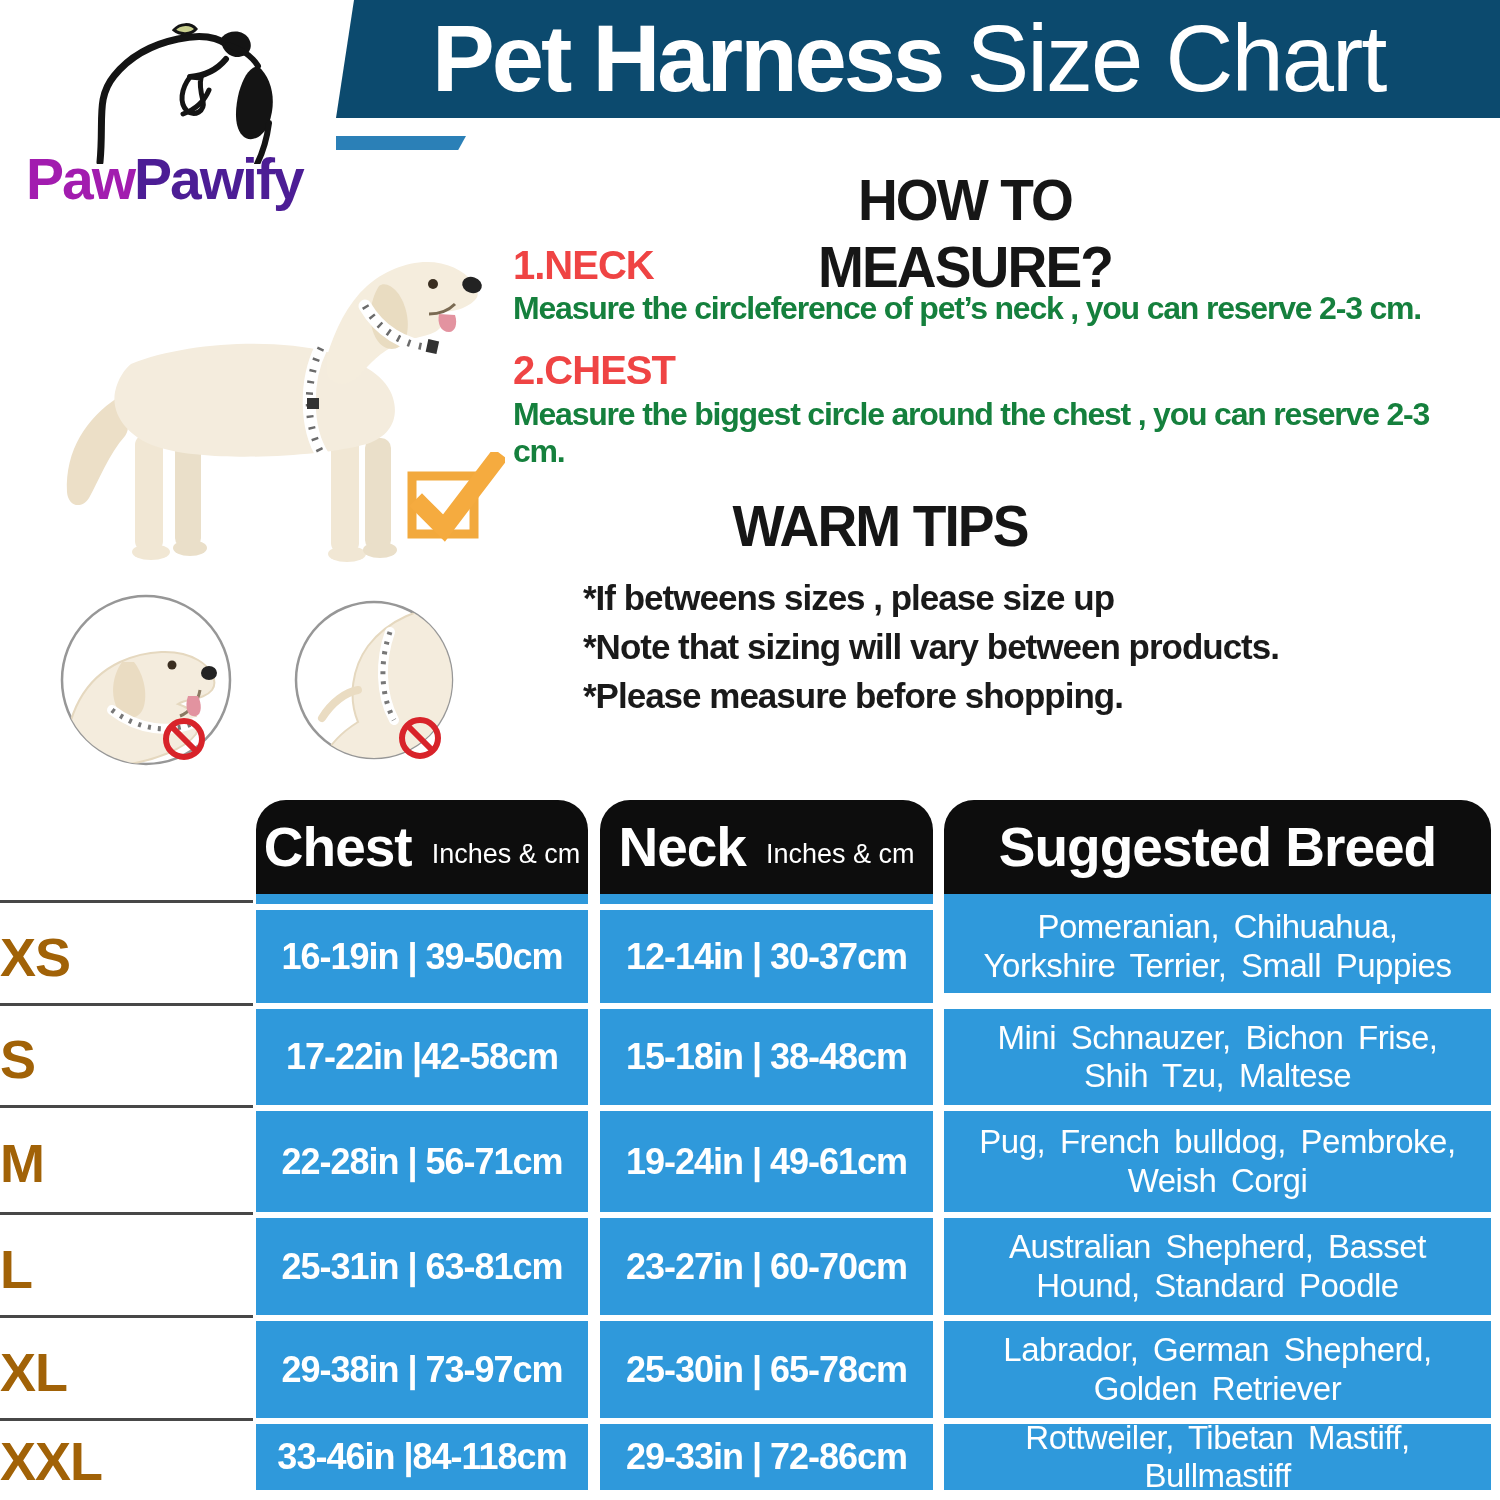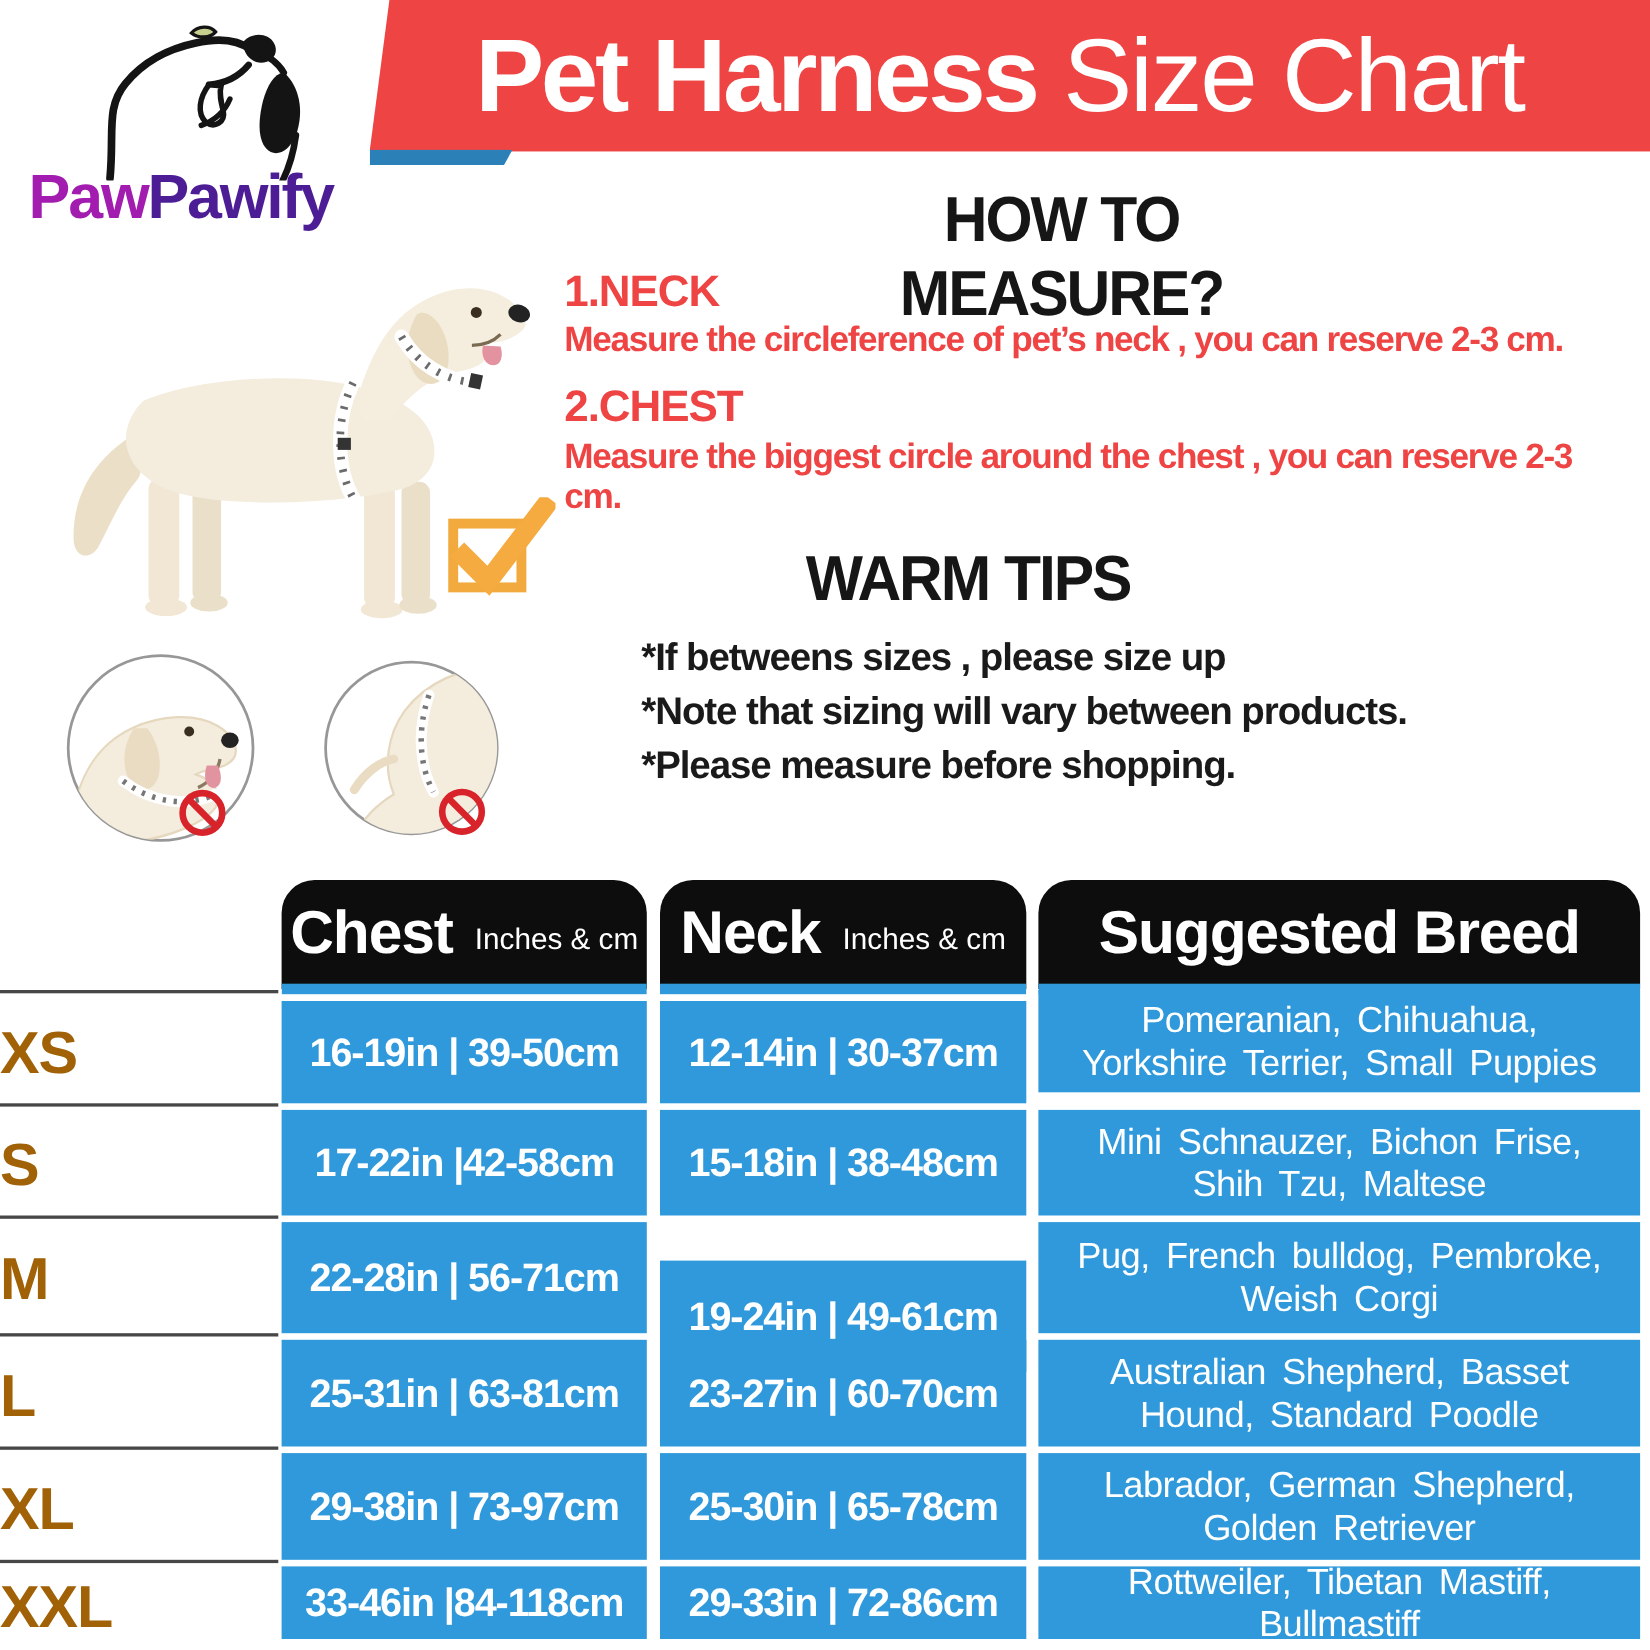--- a/index.html
+++ b/index.html
@@ -7,34 +7,34 @@
     position:relative;width:1500px;height:1500px;background:#ffffff;overflow:hidden;
     font-family:"Liberation Sans", sans-serif;color:#111;
   }
   .abs{position:absolute;}
 
   
   .logo-text{left:26px;top:146px;font-size:57px;font-weight:800;letter-spacing:-2px;}
   .logo-text .blue{color:#a21caf;}
   .logo-text .black{color:#4c1d95;}
   .banner{
-    left:336px;top:0;width:1164px;height:138px;background:#ef4444;
+    left:336px;top:0;width:1164px;height:118px;background:#0c4a6e;
     clip-path:polygon(18px 0,100% 0,100% 100%,0 100%);
     display:flex;align-items:center;padding-left:96px;box-sizing:border-box;
   }
   .banner .t-bold{font-size:94px;font-weight:800;color:#fff;letter-spacing:-3px;white-space:pre;}
   .banner .t-light{font-size:94px;font-weight:400;color:#fff;letter-spacing:-2px;white-space:pre;}
   .banner-fold{left:336px;top:136px;width:130px;height:14px;background:#2b80b7;
     clip-path:polygon(0 0,100% 0,94% 100%,0 100%);}
 
   
   .h2-big{font-size:58px;font-weight:800;letter-spacing:-2px;color:#161616;transform:scaleX(.95);}
   .htm-head{left:700px;top:166px;width:530px;text-align:center;}
   .step-label{left:513px;font-size:40px;font-weight:800;letter-spacing:-1px;color:#ef4444;}
-  .step-text{left:513px;width:930px;font-size:32px;font-weight:700;letter-spacing:-1.2px;color:#ef4444;}
+  .step-text{left:513px;width:930px;font-size:32px;font-weight:700;letter-spacing:-1.2px;color:#15803d;}
 
   
   .wt-head{left:645px;top:492px;width:470px;text-align:center;}
   .tip{left:583px;font-size:35px;font-weight:700;letter-spacing:-1px;color:#1a1a1a;}
 
   
   .th-box{top:800px;height:94px;background:#0d0d0d;border-radius:30px 30px 0 0;
     border-bottom:10px solid #2f99db;box-sizing:content-box;
     display:flex;align-items:center;justify-content:center;color:#fff;}
   .th-title{font-size:55px;font-weight:800;letter-spacing:-1px;}
@@ -187,21 +187,21 @@
   <div class="abs size-label" style="top:1028px;">S</div>
   <div class="abs cell val" style="left:256px;top:1009px;width:332px;height:96px;">17-22in |42-58cm</div>
   <div class="abs cell val" style="left:600px;top:1009px;width:333px;height:96px;">15-18in | 38-48cm</div>
   <div class="abs cell breed" style="left:944px;top:1009px;width:547px;height:96px;">
     <span>Mini Schnauzer, Bichon Frise,</span>
     <span>Shih Tzu, Maltese</span>
   </div>
 
   <div class="abs size-label" style="top:1132px;">M</div>
   <div class="abs cell val" style="left:256px;top:1111px;width:332px;height:101px;">22-28in | 56-71cm</div>
-  <div class="abs cell val" style="left:600px;top:1111px;width:333px;height:101px;margin-top:35px;">19-24in | 49-61cm</div>
+  <div class="abs cell val" style="left:600px;top:1111px;width:333px;height:101px;">19-24in | 49-61cm</div>
   <div class="abs cell breed" style="left:944px;top:1111px;width:547px;height:101px;">
     <span>Pug, French bulldog, Pembroke,</span>
     <span>Weish Corgi</span>
   </div>
 
   <div class="abs size-label" style="top:1238px;">L</div>
   <div class="abs cell val" style="left:256px;top:1218px;width:332px;height:97px;">25-31in | 63-81cm</div>
   <div class="abs cell val" style="left:600px;top:1218px;width:333px;height:97px;">23-27in | 60-70cm</div>
   <div class="abs cell breed" style="left:944px;top:1218px;width:547px;height:97px;">
     <span>Australian Shepherd, Basset</span>

